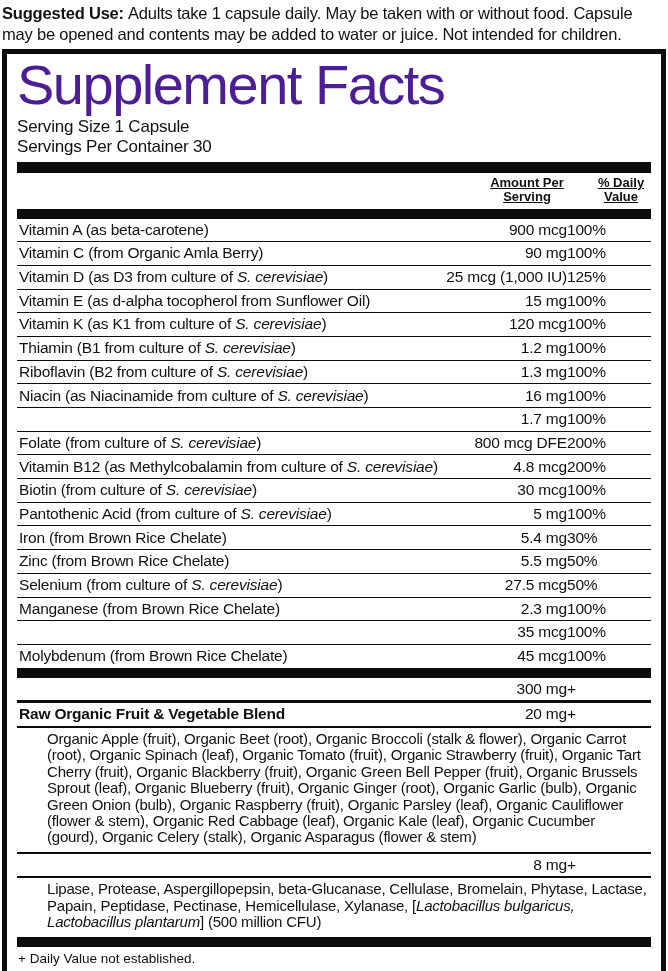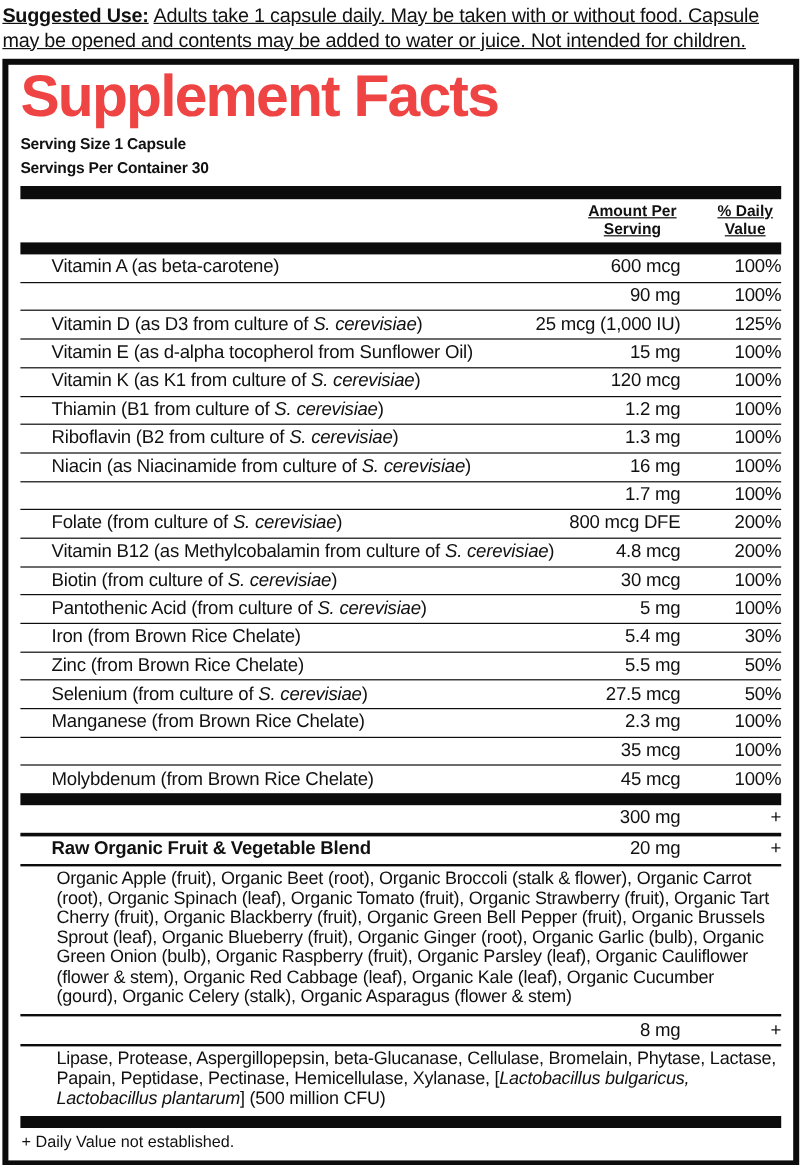--- a/index.html
+++ b/index.html
@@ -10,45 +10,43 @@
   }
   .page{width:668px;}
 
   
   .suggested{
     margin:0;
     padding:3px 3px 5px 2px;
     font-size:16.5px;
     line-height:20.5px;
     letter-spacing:-0.2px;
-    text-decoration:underline;
   }
   .suggested b{margin-right:4px;}
 
   
   .panel{
     margin:0 2px;
     border:5px solid #0c0c0c;
     padding:4px 10px 6px 10px;
   }
   .title{
     margin:0;
     padding:1px 0 0 0;
-    font-size:49px;
-    font-weight:bold;
+    font-size:56px;
+    font-weight:normal;
     letter-spacing:-1.5px;
     line-height:0.92;
     white-space:nowrap;
-    color:#ef4444;
+    color:#4c1d95;
   }
   .serving{
-    font-size:13px;
+    font-size:17px;
     line-height:20px;
     letter-spacing:-0.2px;
-    font-weight:bold;
   }
   .serving:first-of-type{margin-top:6px;}
 
   .bar{height:10px;background:#0c0c0c;}
   .bar-lg{height:11px;margin-top:5px;}
 
   
   .hdr{
     display:flex;
     justify-content:flex-end;
@@ -65,23 +63,23 @@
   
   .row{
     display:flex;
     align-items:baseline;
     padding:2.2px 0 2px 2px;
     font-size:15.5px;
     line-height:18.5px;
     letter-spacing:-0.2px;
   }
   .rows .row + .row{border-top:1.7px solid #0c0c0c;}
-  .row .nm{flex:0 1 auto;margin-left:24px;}
+  .row .nm{flex:0 1 auto;}
   .row .amt{margin-left:auto;white-space:nowrap;padding-left:8px;}
-  .row .dv{flex:none;width:84px;text-align:right;white-space:nowrap;}
+  .row .dv{flex:none;width:84px;text-align:left;white-space:nowrap;}
   .row.bold .nm{font-weight:bold;}
 
   
   .sep{border-top:2px solid #0c0c0c;}
   .sep.heavy{border-top:3px solid #0c0c0c;}
   .desc{
     font-size:15px;
     line-height:16.4px;
     letter-spacing:-0.2px;
     padding:3px 2px 6px 30px;
@@ -113,24 +111,25 @@
     <div class="hdr">
       <span class="hdr-amt">Amount Per Serving</span>
       <span class="hdr-dv">% Daily Value</span>
     </div>
 
     <div class="bar"></div>
 
     <div id="vitamin-rows" class="rows">
         <div class="row">
           <span class="nm"><span>Vitamin A (as beta-carotene)</span></span>
-          <span class="amt">600 mcg</span>
-          <span class="dv">100%</span>
-        </div>
-        <div class="row">
+          <span class="amt">900 mcg</span>
+          <span class="dv">100%</span>
+        </div>
+        <div class="row">
+          <span class="nm"><span>Vitamin C (from Organic Amla Berry)</span></span>
           <span class="amt">90 mg</span>
           <span class="dv">100%</span>
         </div>
         <div class="row">
           <span class="nm"><span>Vitamin D (as D3 from culture of </span><i>S. cerevisiae</i><span>)</span></span>
           <span class="amt">25 mcg (1,000 IU)</span>
           <span class="dv">125%</span>
         </div>
         <div class="row">
           <span class="nm"><span>Vitamin E (as d-alpha tocopherol from Sunflower Oil)</span></span>

